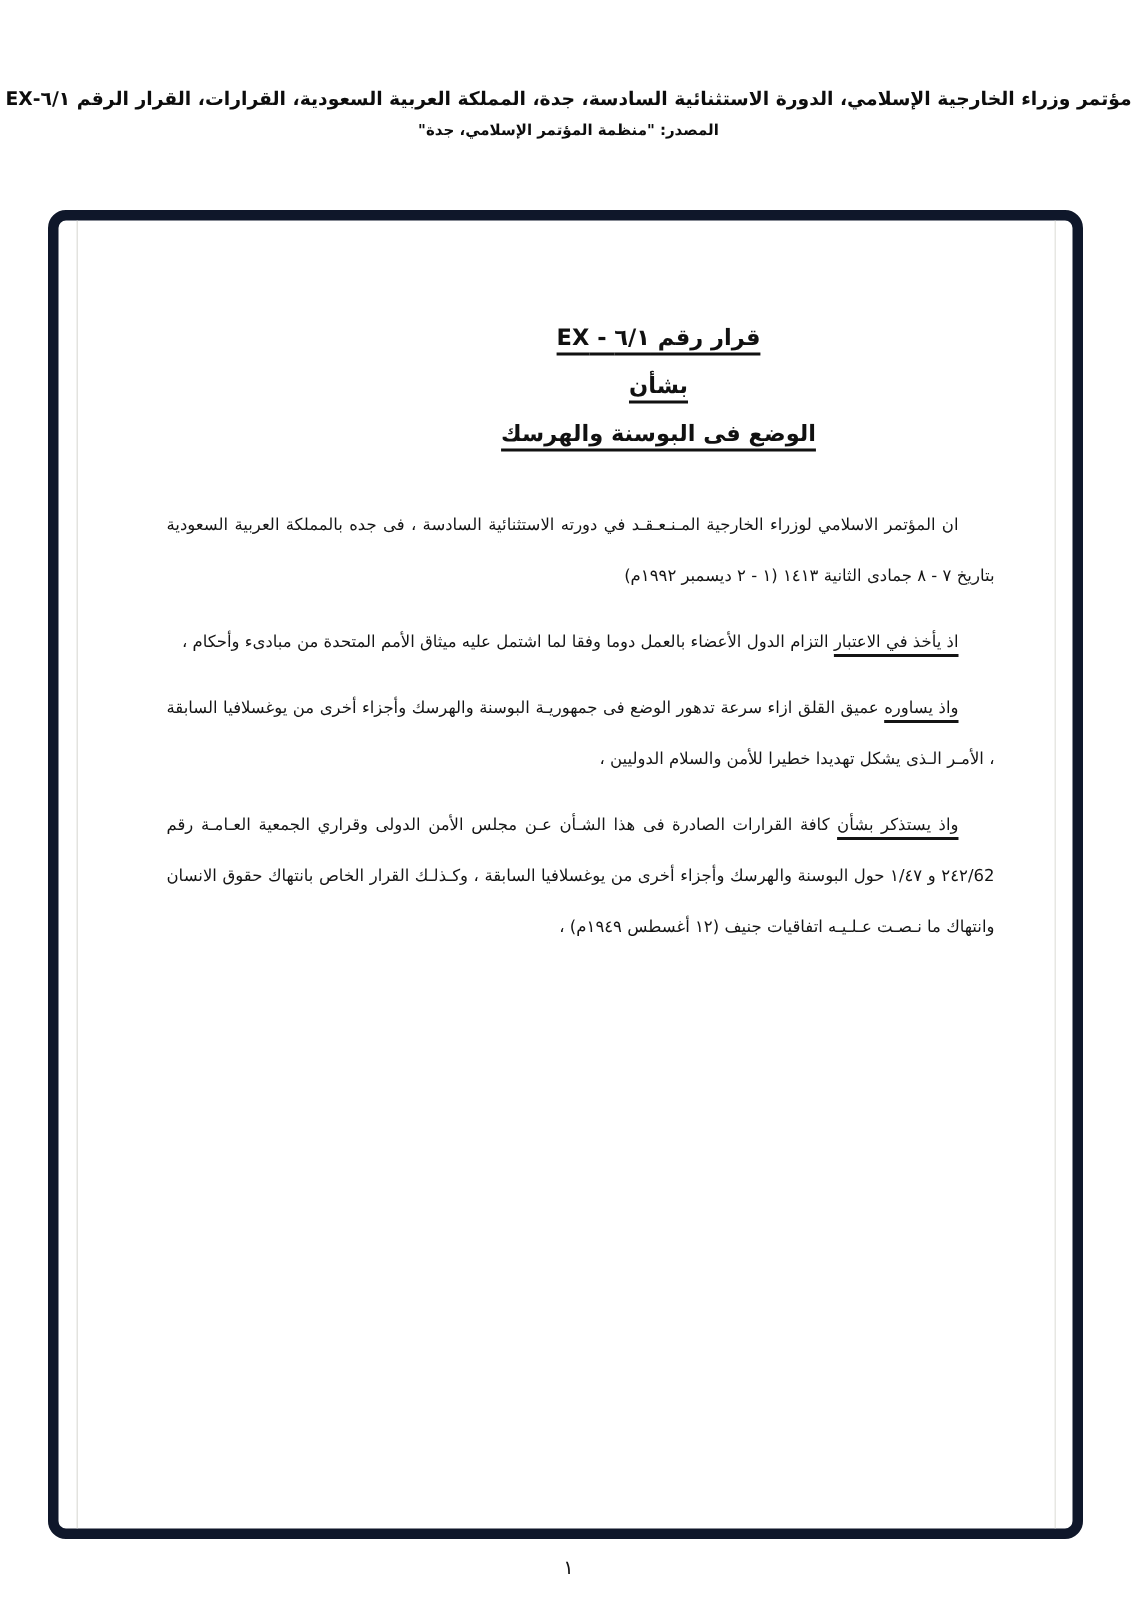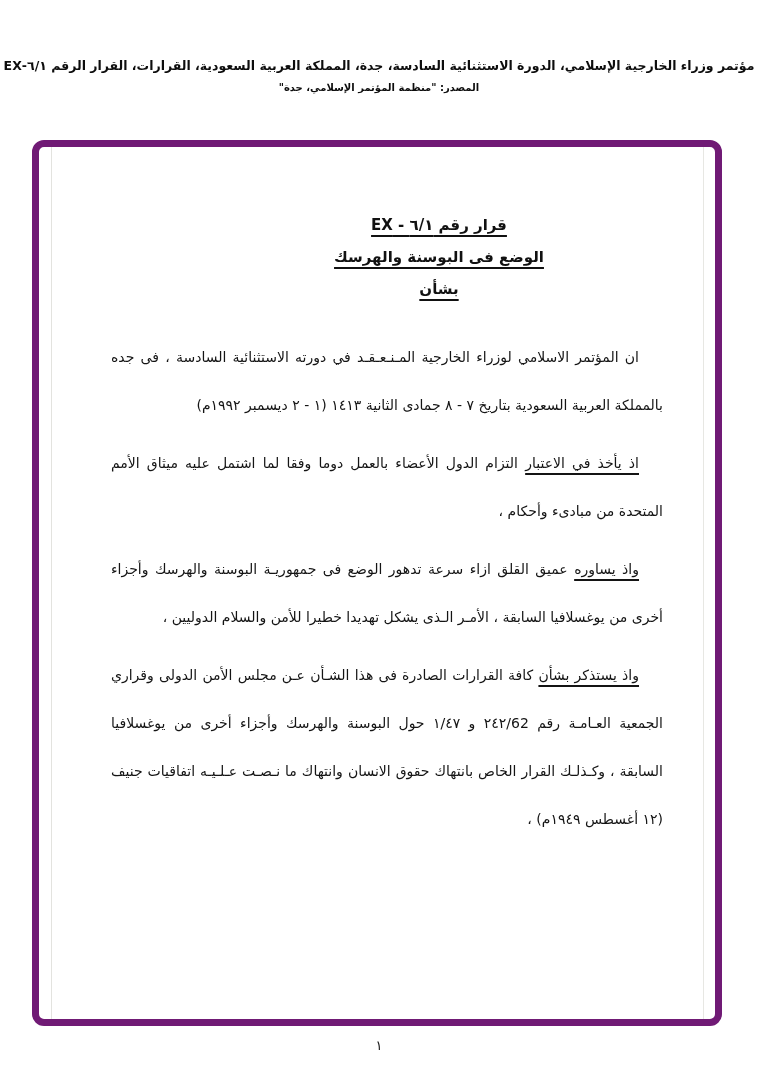--- a/index.html
+++ b/index.html
@@ -39,21 +39,21 @@
     color: #0d0d0d;
   }
   
   .green-box {
     position: absolute;
     left: 32px;
     top: 140px;
     width: 690px;
     height: 886px;
     box-sizing: border-box;
-    border: 7px solid #701a75;
+    border: 7px solid #0f172a;
     border-radius: 12px;
     background: #ffffff;
     overflow: hidden;
   }
   
   .green-box::before {
     content: "";
     position: absolute;
     top: 0; bottom: 0;
     left: 12px;
@@ -83,22 +83,22 @@
     font-size: 15px;
     font-weight: bold;
     line-height: 32px;
     text-decoration: underline;
     text-underline-offset: 5px;
     text-decoration-thickness: 1.5px;
     white-space: nowrap;
   }
   .para {
     margin: 0 0 10px 0;
-    font-size: 14px;
-    line-height: 48px;
+    font-size: 11px;
+    line-height: 34px;
     text-align: justify;
     text-justify: inter-word;
     text-indent: 24px;
     color: #141414;
   }
   .lead {
     text-decoration: underline;
     text-underline-offset: 5px;
     text-decoration-thickness: 1.5px;
   }
@@ -120,22 +120,22 @@
   <div class="header">
     <div class="header-line1">مؤتمر وزراء الخارجية الإسلامي، الدورة الاستثنائية السادسة، جدة، المملكة العربية السعودية، القرارات، القرار الرقم ٦/١-EX</div>
     <div class="header-line2">المصدر: "منظمة المؤتمر الإسلامي، جدة"</div>
   </div>
 
   <div class="green-box">
     <div class="doc-content">
 
       <div class="title-block">
         <div class="title-line">قرار رقم ٦/١ - EX</div>
+        <div class="title-line">بشأن</div>
         <div class="title-line">الوضع فى البوسنة والهرسك</div>
-        <div class="title-line">بشأن</div>
       </div>
 
       <p class="para"><span class="lead"></span><span>ان المؤتمر الاسلامي لوزراء الخارجية المـنـعـقـد في دورته الاستثنائية السادسة ، فى جده بالمملكة العربية السعودية بتاريخ ٧ - ٨ جمادى الثانية ١٤١٣ (١ - ٢ ديسمبر ١٩٩٢م)</span></p>
 
 
       <p class="para"><span class="lead">اذ يأخذ في الاعتبار</span><span> التزام الدول الأعضاء بالعمل دوما وفقا لما اشتمل عليه ميثاق الأمم المتحدة من مبادىء وأحكام ،</span></p>
 
       <p class="para"><span class="lead">واذ يساوره</span><span> عميق القلق ازاء سرعة تدهور الوضع فى جمهوريـة البوسنة والهرسك وأجزاء أخرى من يوغسلافيا السابقة ، الأمـر الـذى يشكل تهديدا خطيرا للأمن والسلام الدوليين ،</span></p>
 
 

